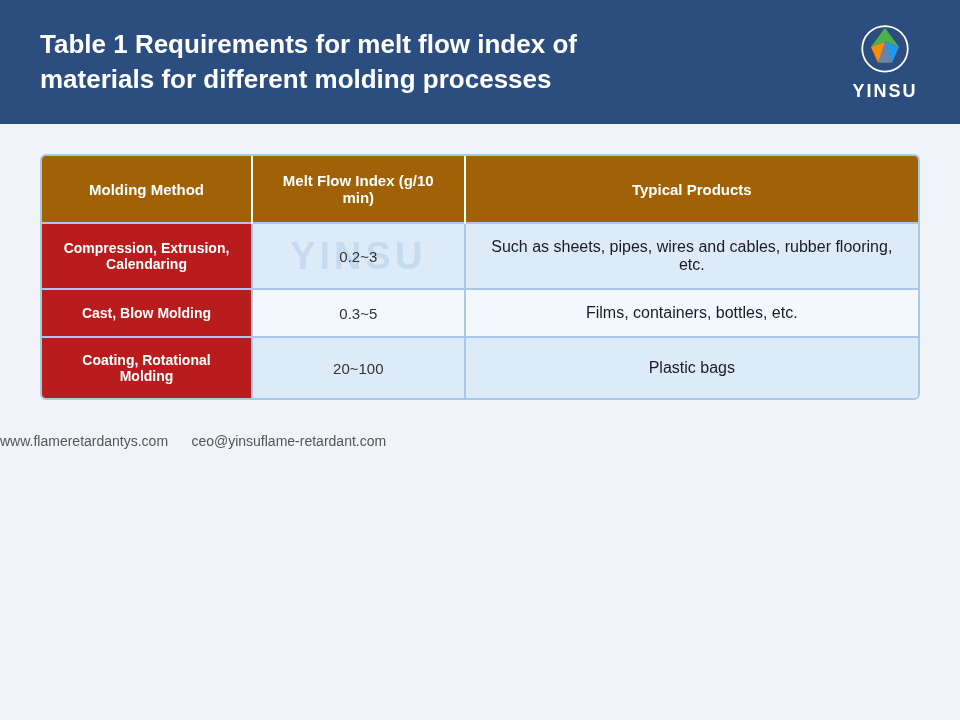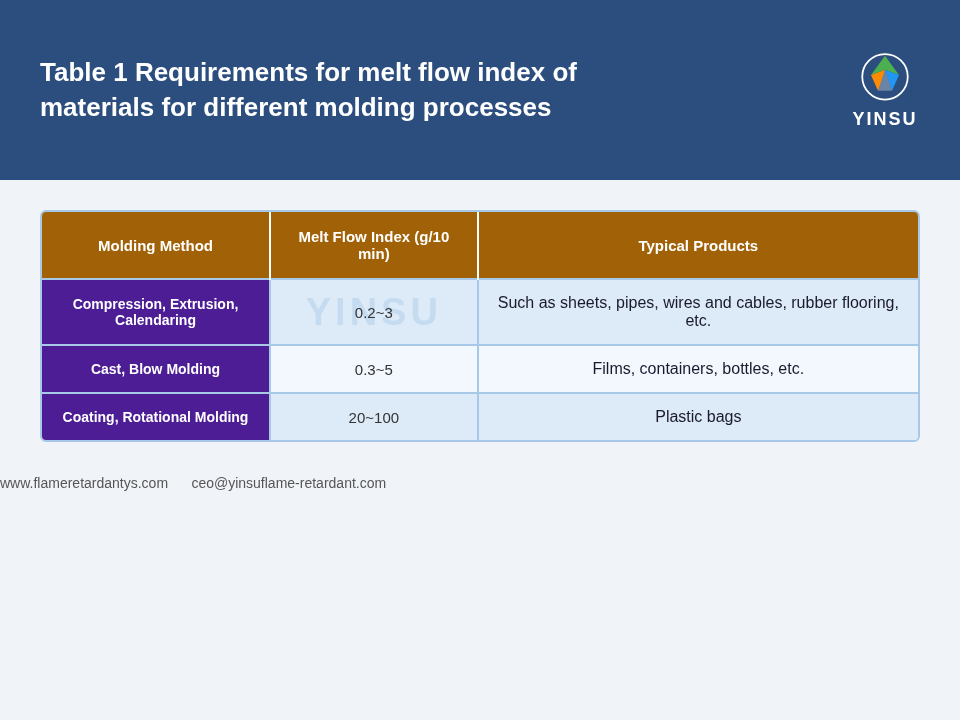--- a/index.html
+++ b/index.html
@@ -8,21 +8,21 @@
       height: 720px;
       background: #f0f4f8;
       font-family: Arial, sans-serif;
       overflow: hidden;
     }
 
     
     .header {
       background: #2c4e7e;
       width: 100%;
-      height: 180px;
+      height: 124px;
       display: flex;
       align-items: center;
       justify-content: space-between;
       padding: 20px 40px;
     }
     .header-title {
       color: #ffffff;
       font-size: 26px;
       font-weight: bold;
       line-height: 1.35;
@@ -89,25 +89,25 @@
       text-align: center;
       font-size: 16px;
       color: #1a1a2e;
       border-right: 2px solid #a8c8e8;
       vertical-align: middle;
     }
     tbody td:last-child {
       border-right: none;
     }
     tbody td:first-child {
-      background: #4c1d95;
+      background: #b91c1c;
       color: #ffffff;
       font-weight: bold;
       font-size: 14px;
-      width: 228px;
+      width: 210px;
     }
     td.mfi-col {
       font-size: 15px;
       color: #333;
       position: relative;
     }
 
     
     .watermark {
       position: absolute;

